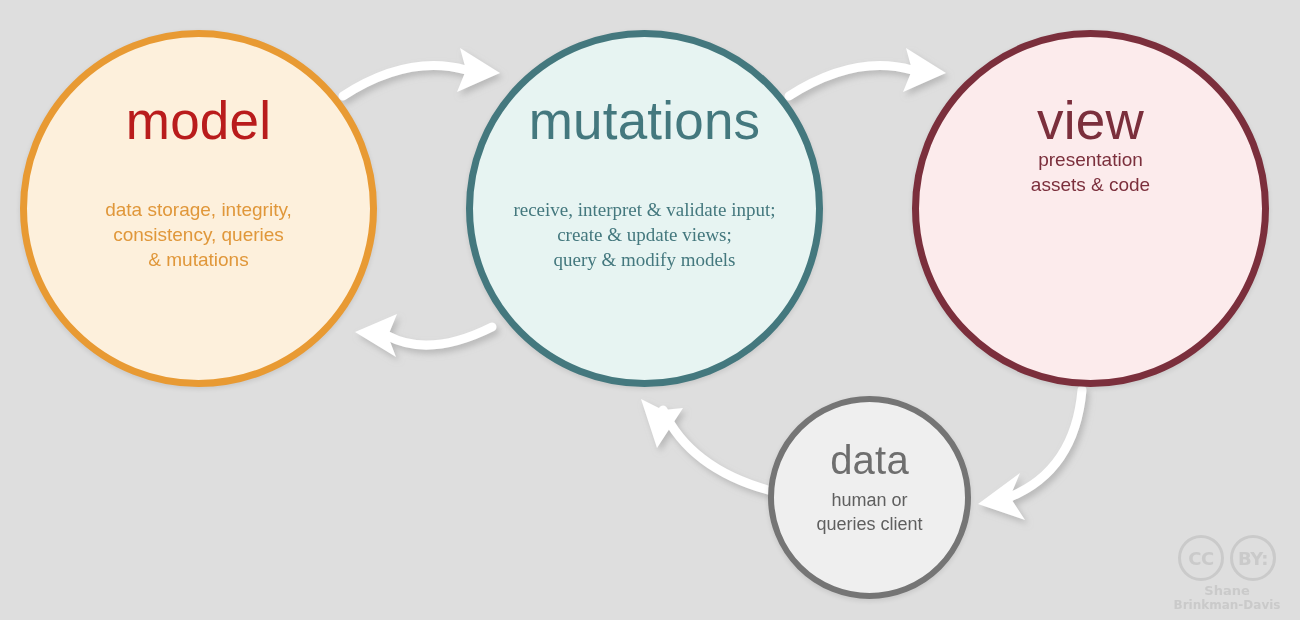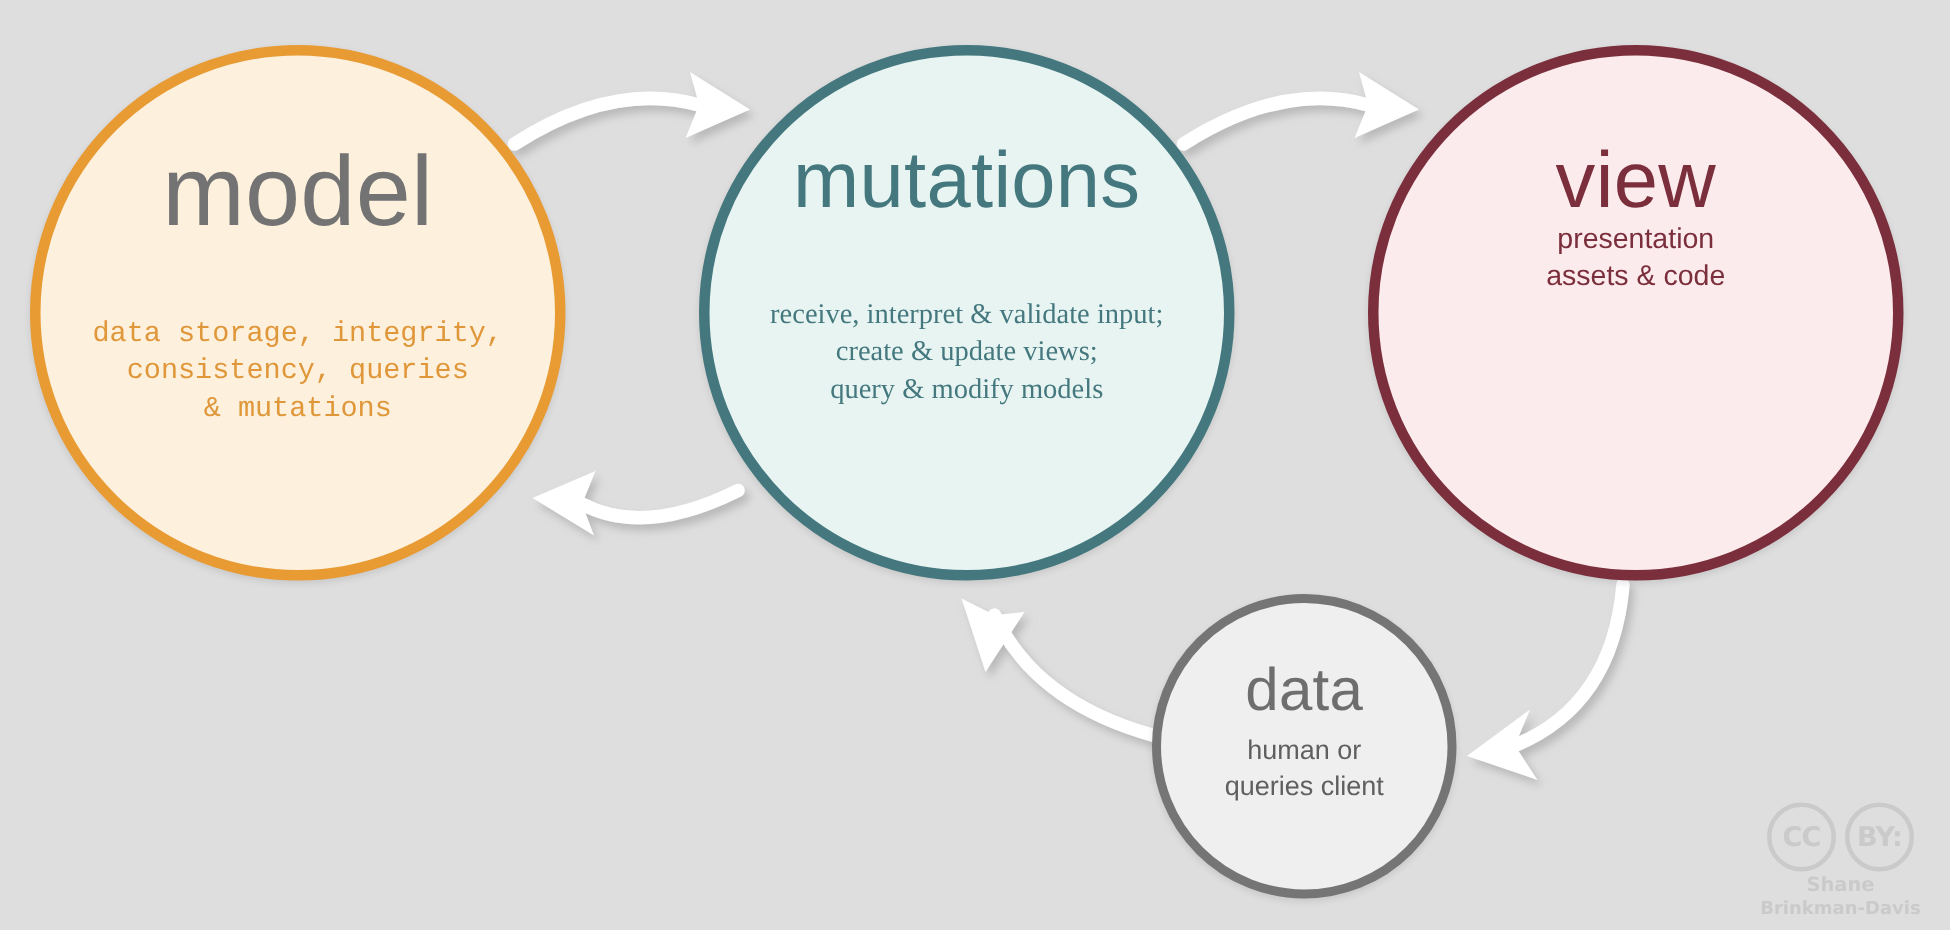--- a/index.html
+++ b/index.html
@@ -48,28 +48,27 @@
   
   #node-model {
     left: 20px; top: 30px;
     width: 357px; height: 357px;
     border: 7px solid #e89a33;
     background: #fdf0dc;
     box-shadow: 0 2px 5px rgba(0,0,0,0.10);
   }
   #node-model .node-title {
     margin-top: 57px;
-    font-size: 66px;
-    color: #737373;
+    font-size: 53px;
+    color: #b91c1c;
   }
   #node-model .node-desc {
     margin-top: 50px;
     font-size: 19px;
     color: #e0973a;
-    font-family: Liberation Mono, monospace;
   }
 
   
   #node-controller {
     left: 466px; top: 30px;
     width: 357px; height: 357px;
     border: 7px solid #44787e;
     background: #e7f4f2;
     box-shadow: 0 2px 5px rgba(0,0,0,0.10);
   }

